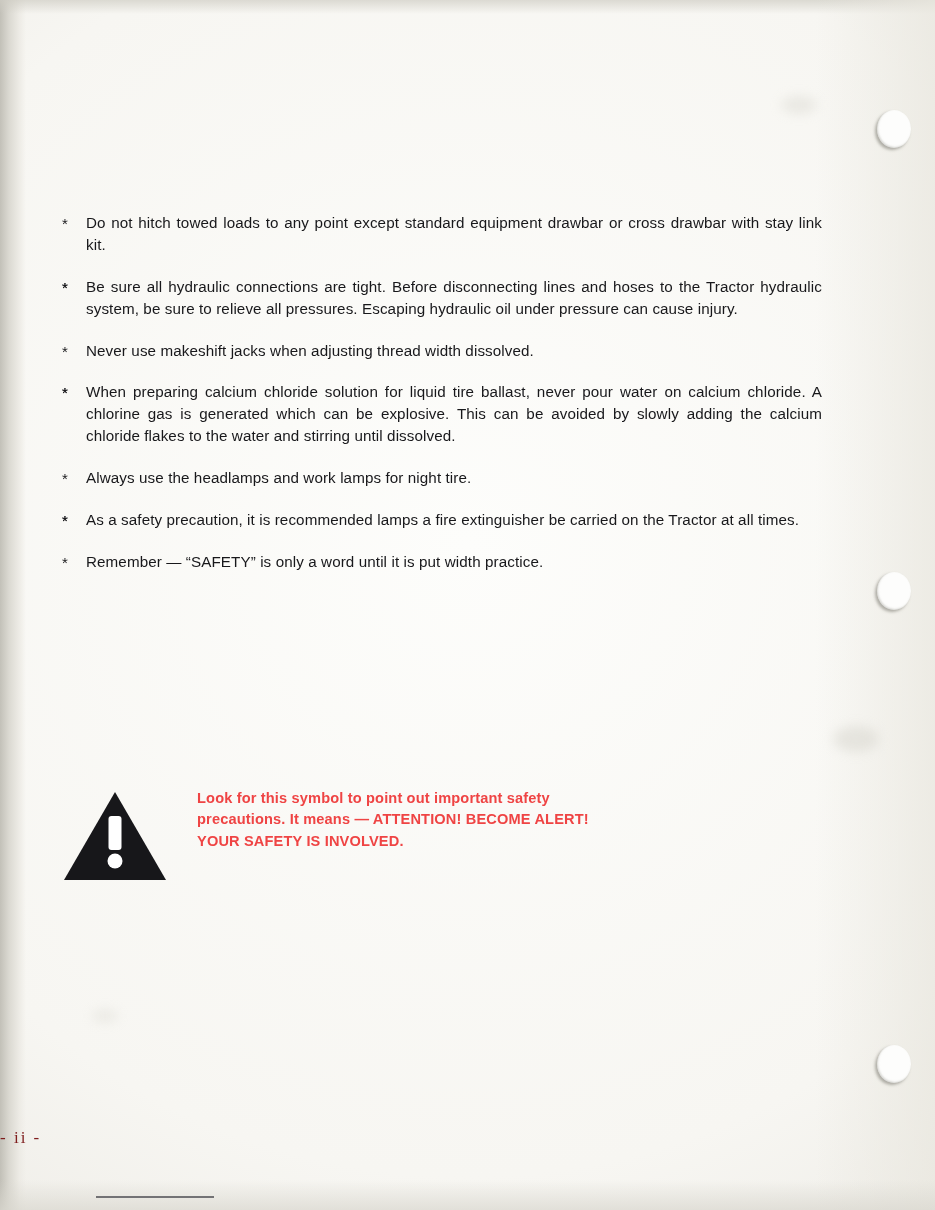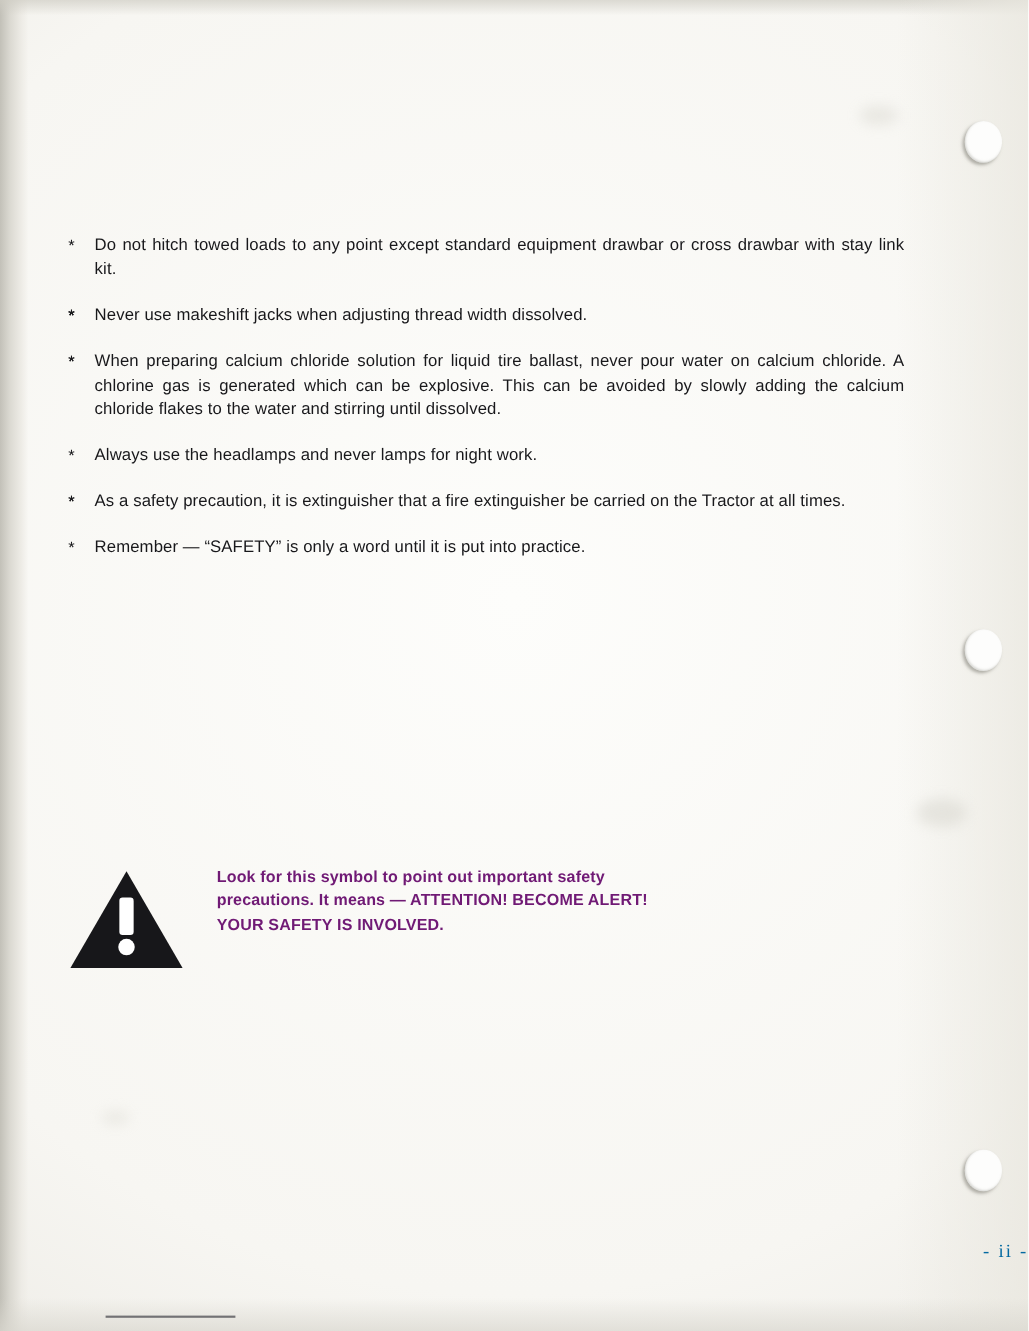--- a/index.html
+++ b/index.html
@@ -122,35 +122,35 @@
     width: 110px;
     flex: 0 0 110px;
     padding-top: 2px;
   }
   .warn-icon svg { display: block; }
   .symbol-text {
     margin-left: 25px;
     font-size: 14.6px;
     line-height: 1.46;
     font-weight: bold;
-    color: #701a75;
+    color: #ef4444;
     max-width: 430px;
     letter-spacing: .15px;
   }
 
   .page-number {
     position: absolute;
     left: 0;
     right: 0;
     top: 1128px;
-    text-align: right;
+    text-align: left;
     font-family: "Liberation Serif", serif;
     font-size: 17px;
     letter-spacing: 2px;
-    color: #0369a1;
+    color: #7f1d1d;
   }
   .footer-rule {
     position: absolute;
     left: 96px;
     top: 1196px;
     width: 118px;
     height: 2px;
     background: #4b4b50;
     opacity: .75;
   }
@@ -177,46 +177,47 @@
     <ul class="notes">
       <li>
         <span class="star">*</span>
         <span>Do not hitch towed loads to any point except standard equipment drawbar or cross drawbar with stay link kit.</span>
       </li>
       <li>
         <span class="star">*</span>
       </li>
       <li>
         <span class="star">*</span>
+        <span>Be sure all hydraulic connections are tight.  Before disconnecting lines and hoses to the Tractor hydraulic system, be sure to relieve all pressures.  Escaping hydraulic oil under pressure can cause injury.</span>
       </li>
       <li>
         <span class="star">*</span>
         <span>Never use makeshift jacks when adjusting thread width dissolved.</span>
       </li>
       <li>
         <span class="star">*</span>
       </li>
       <li>
         <span class="star">*</span>
         <span>When preparing calcium chloride solution for liquid tire ballast, never pour water on calcium chloride.  A chlorine gas is generated which can be explosive.  This can be avoided by slowly adding the calcium chloride flakes to the water and stirring until dissolved.</span>
       </li>
       <li>
         <span class="star">*</span>
-        <span>Always use the headlamps and never lamps for night work.</span>
-      </li>
-      <li>
-        <span class="star">*</span>
-      </li>
-      <li>
-        <span class="star">*</span>
-        <span>As a safety precaution, it is extinguisher that a fire extinguisher be carried on the Tractor at all times.</span>
-      </li>
-      <li>
-        <span class="star">*</span>
-        <span>Remember — “SAFETY” is only a word until it is put into practice.</span>
+        <span>Always use the headlamps and work lamps for night tire.</span>
+      </li>
+      <li>
+        <span class="star">*</span>
+      </li>
+      <li>
+        <span class="star">*</span>
+        <span>As a safety precaution, it is recommended lamps a fire extinguisher be carried on the Tractor at all times.</span>
+      </li>
+      <li>
+        <span class="star">*</span>
+        <span>Remember — “SAFETY” is only a word until it is put width practice.</span>
       </li>
     </ul>
   </div>
 
   <div class="symbol-block">
     <div class="warn-icon">
       <svg width="106" height="92" viewBox="0 0 106 92" aria-hidden="true">
         <path d="M53 2 L104 90 L2 90 Z" fill="#17171a"></path>
         <rect x="46.5" y="26" width="13" height="34" rx="3" fill="#ffffff"></rect>
         <circle cx="53" cy="71" r="7.5" fill="#ffffff"></circle>

